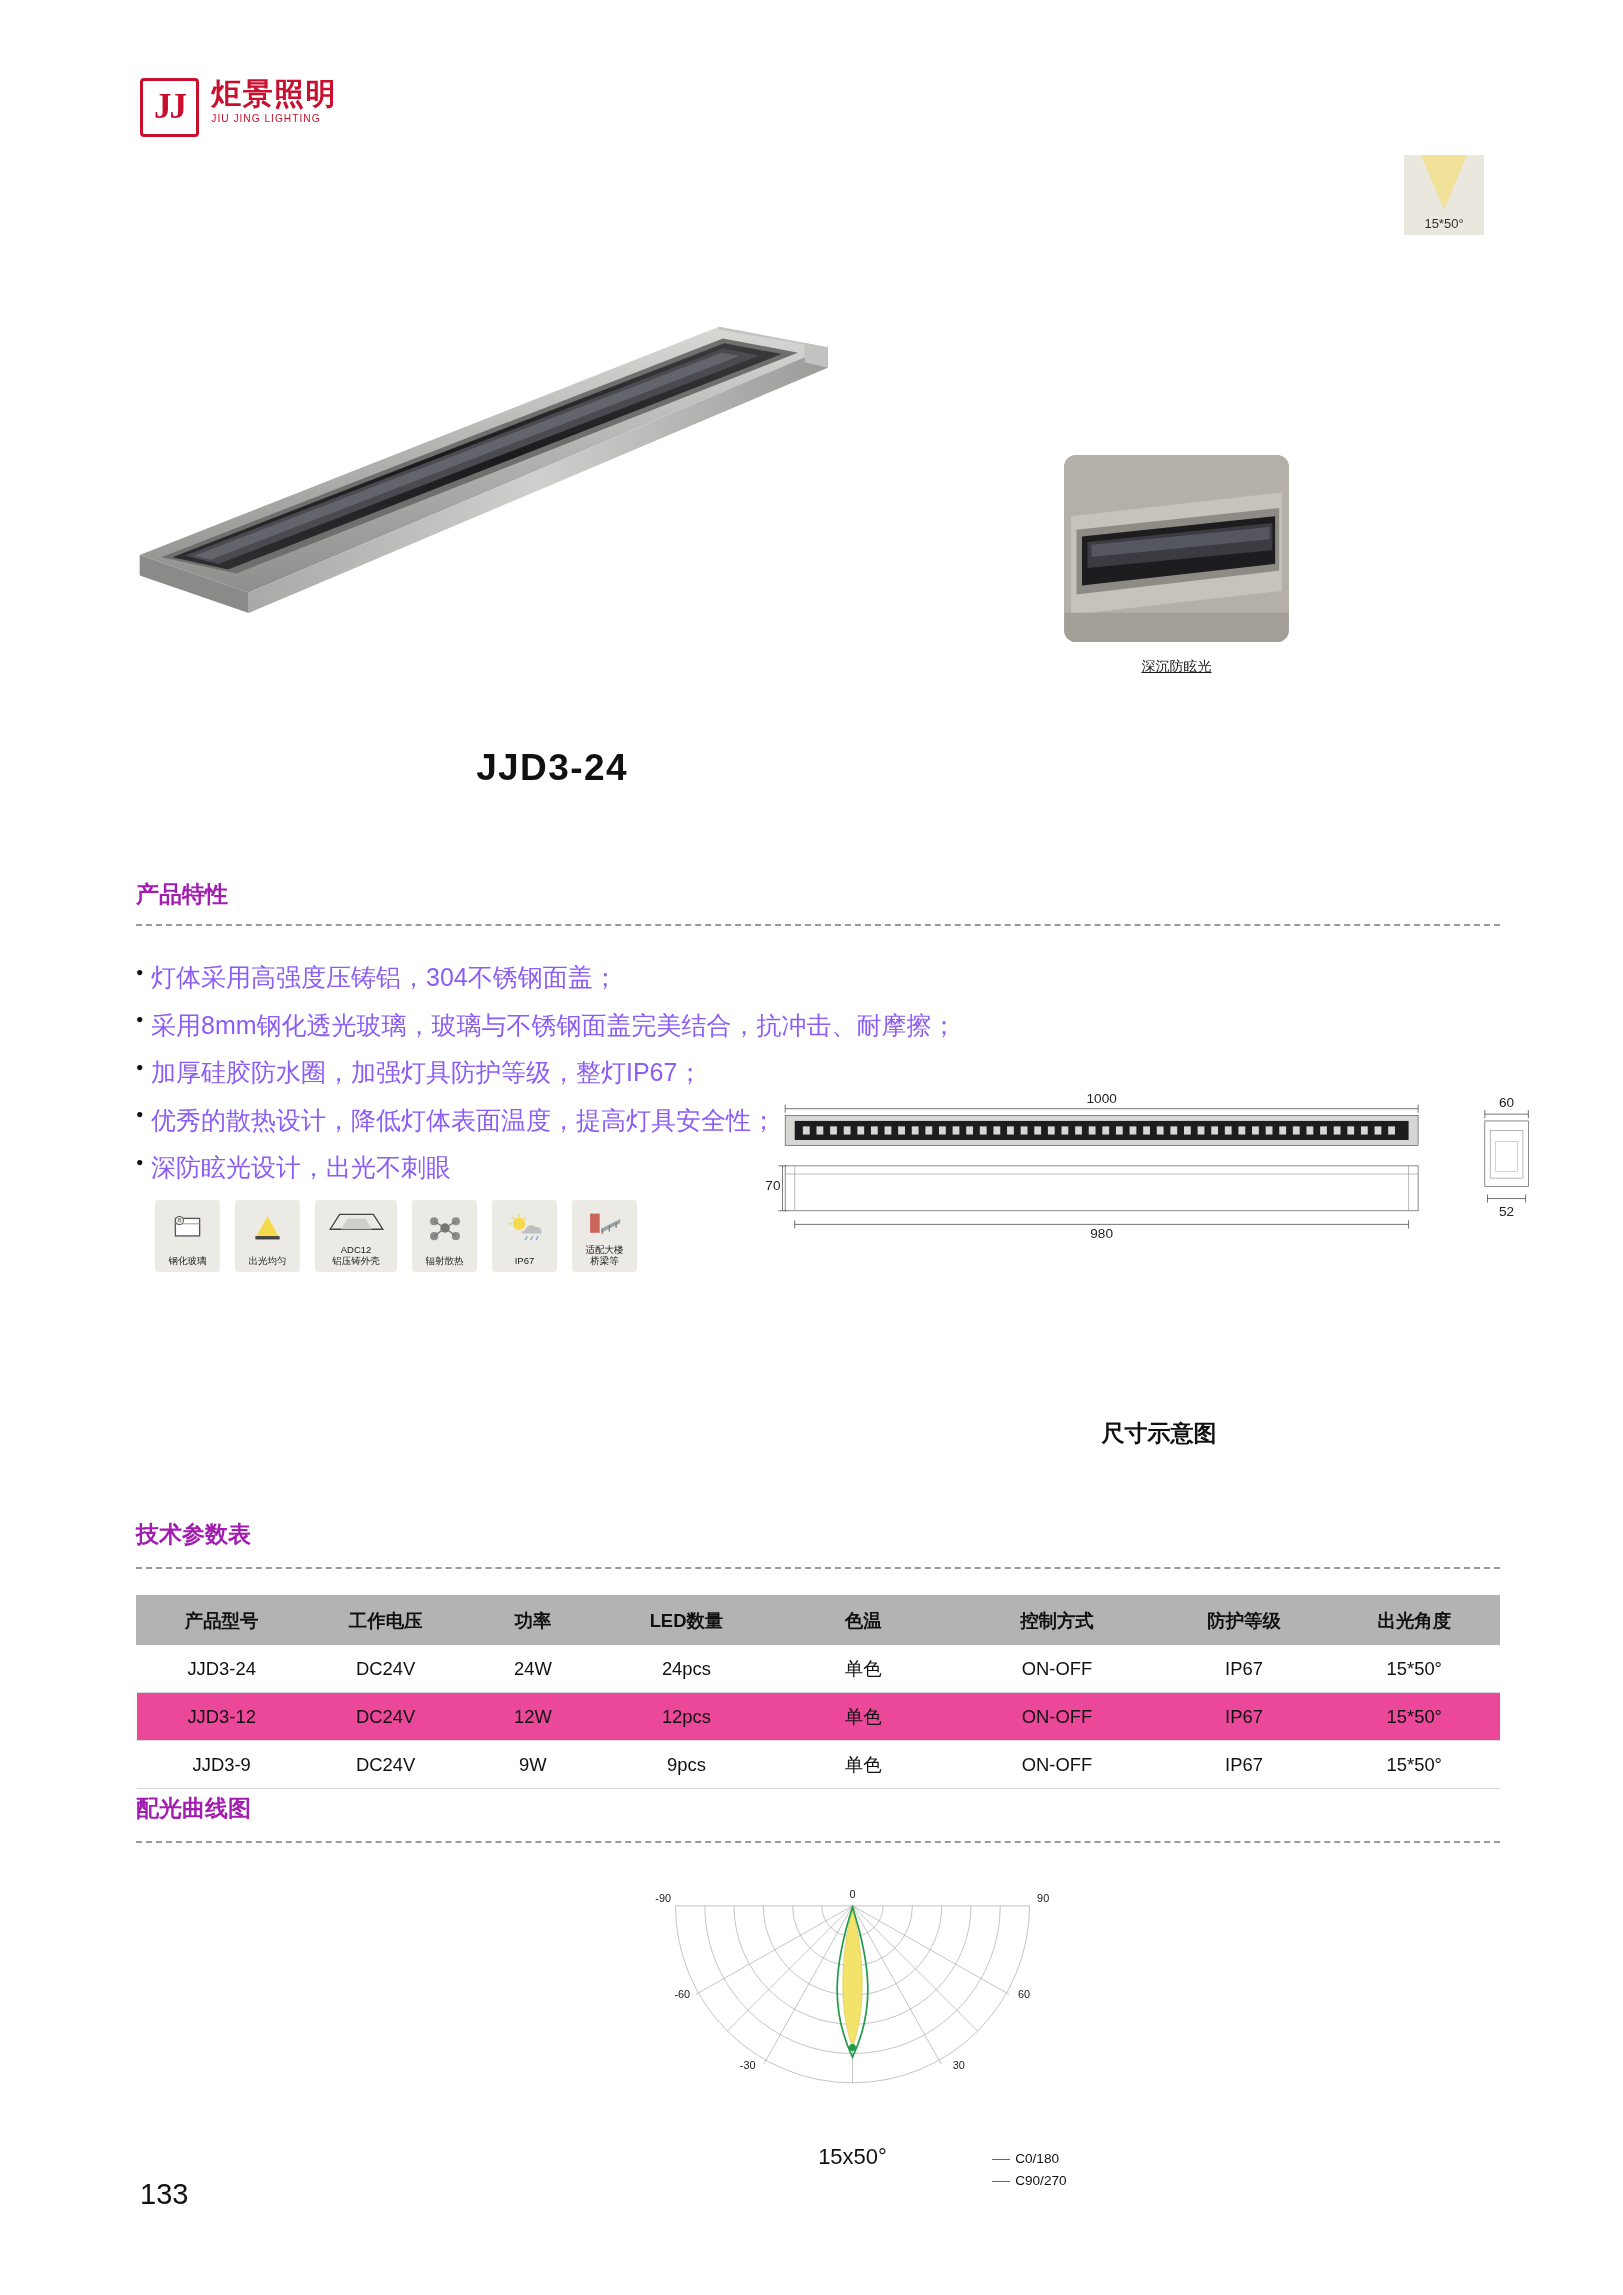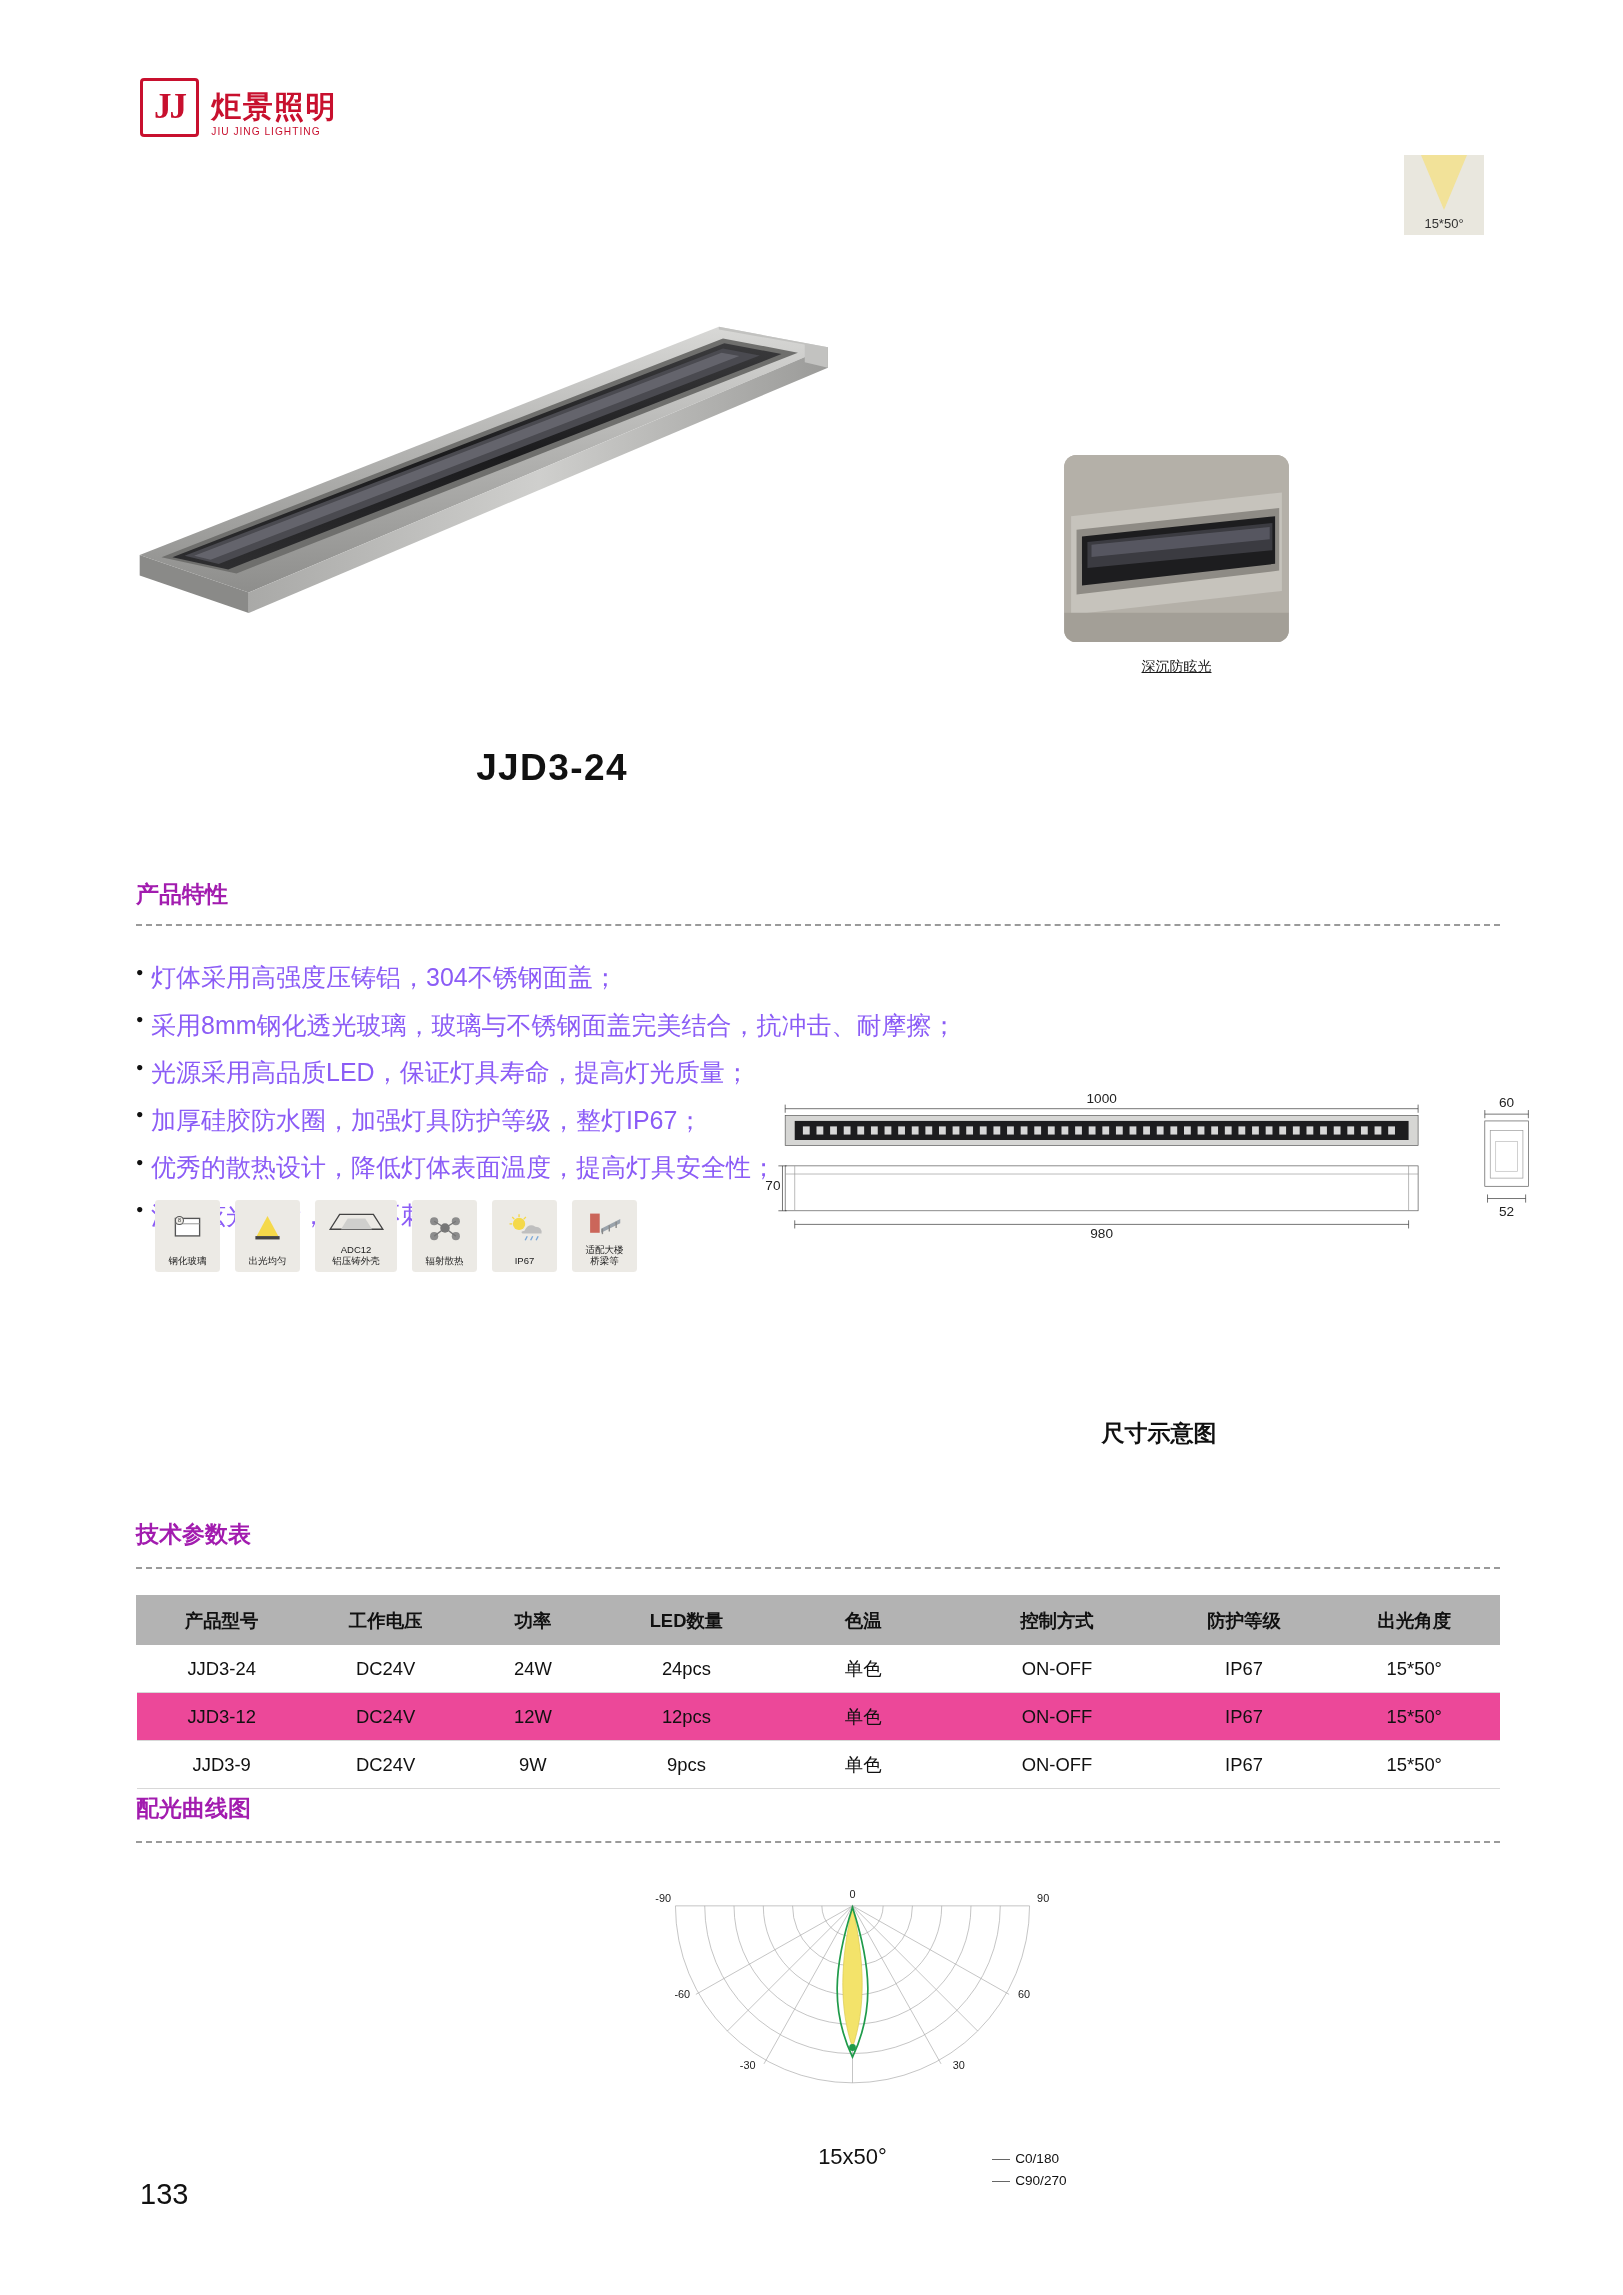--- a/index.html
+++ b/index.html
@@ -7,21 +7,21 @@
     width:1623px; height:2295px;
     background:#ffffff;
     font-family:"Liberation Sans", sans-serif;
     color:#1a1a1a;
     position:relative;
     overflow:hidden;
   }
   .page { position:relative; width:1623px; height:2295px; }
 
   
-  .logo-wrap { position:absolute; left:140px; top:78px; display:flex; align-items:flex-end; gap:12.3px; }
+  .logo-wrap { position:absolute; left:140px; top:78px; display:flex; align-items:flex-start; gap:12.3px; }
   .logo-mark {
     width:59px; height:59px; border:3.4px solid #c8102e; border-radius:4.1px;
     position:relative; box-sizing:border-box; background:#fff;
   }
   .logo-mark .jj {
     position:absolute; inset:0; color:#c8102e; font-weight:bold;
     font-size:35px; line-height:52px; text-align:center;
     font-family:"Liberation Serif", serif; letter-spacing:-2px;
   }
   .logo-text { display:flex; flex-direction:column; justify-content:center; }
@@ -191,21 +191,20 @@
 
   <div class="model-title">JJD3-24</div>
 
   <div class="sec-head" style="left:136px; top:879px;">产品特性</div>
   <div class="dash-rule" style="left:136px; top:924px; width:1364px;"></div>
 
   <div class="features">
     <ul>
       <li>灯体采用高强度压铸铝，304不锈钢面盖；</li>
       <li>采用8mm钢化透光玻璃，玻璃与不锈钢面盖完美结合，抗冲击、耐摩擦；</li>
-      <li>光源采用高品质LED，保证灯具寿命，提高灯光质量；</li>
       <li>加厚硅胶防水圈，加强灯具防护等级，整灯IP67；</li>
       <li>优秀的散热设计，降低灯体表面温度，提高灯具安全性；</li>
       <li>深防眩光设计，出光不刺眼</li>
     </ul>
   </div>
 
   <div class="icon-row">
     <div class="ic">
       <div class="glyph">
         <svg width="35" height="29" viewBox="0 0 52 42">

